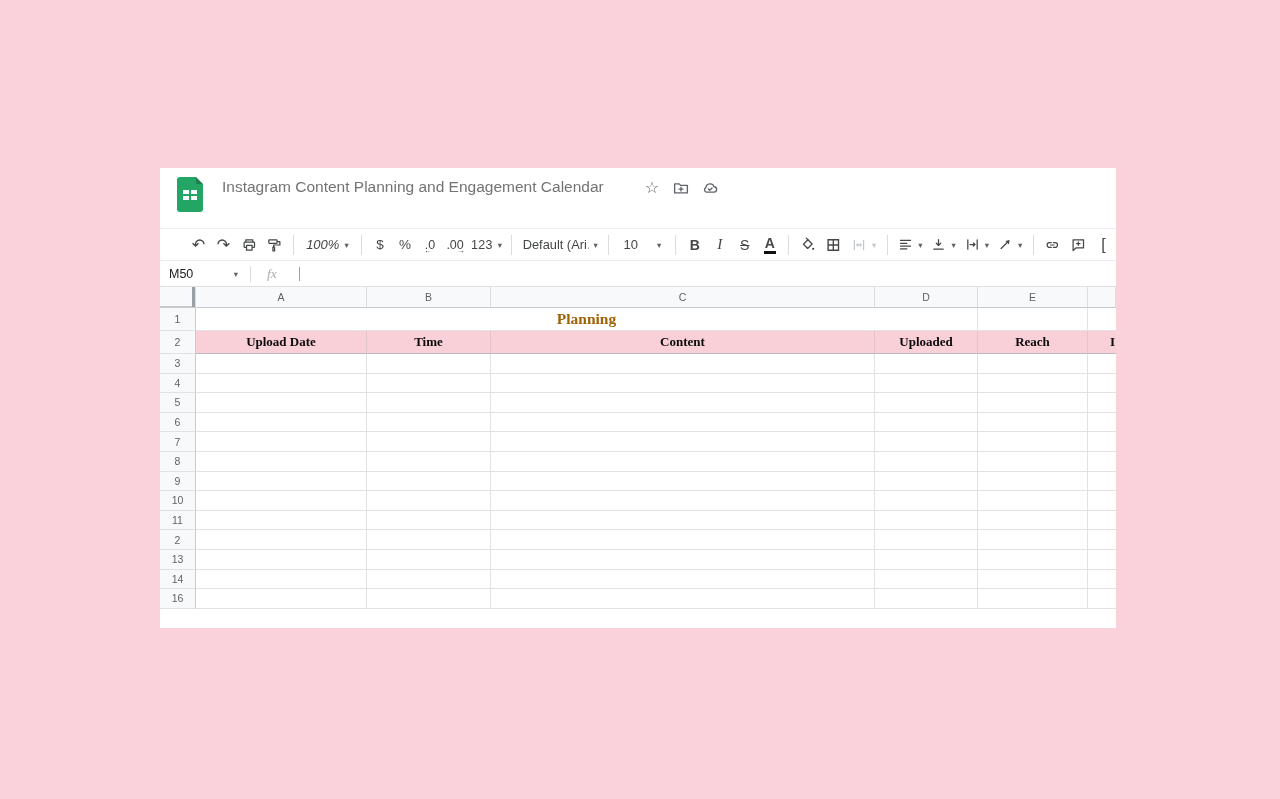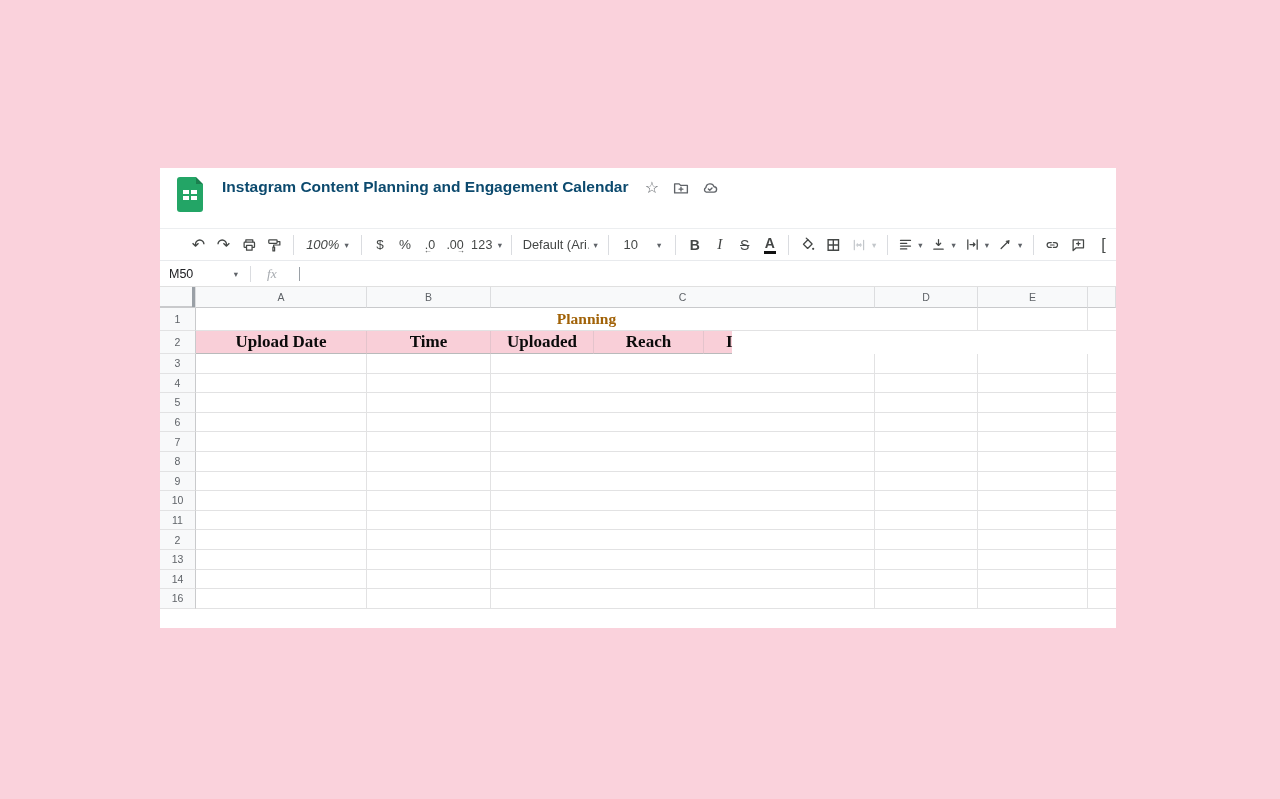--- a/index.html
+++ b/index.html
@@ -24,23 +24,22 @@
     position:absolute; right:0; top:0; width:0; height:0;
     border-bottom:7px solid #1b7f4e; border-right:7px solid #ffffff;
   }
   .logo .grid2 {
     position:absolute; left:6px; top:13px; width:14px; height:10px;
     display:grid; grid-template-columns:1fr 1fr; grid-template-rows:1fr 1fr;
     gap:1.5px;
   }
   .logo .grid2 span { background:#ffffff; }
   .doc-title {
-    position:absolute; left:62px; top:10px; font-size:15.5px; color:#0c4a6e;
+    position:absolute; left:62px; top:10px; font-size:15.5px; color:#737373;
     white-space:nowrap;
-    font-weight:bold;
   }
   .quick-icons {
     position:absolute; left:483px; top:11px; display:flex; gap:11px; align-items:center;
     color:#5f6368;
   }
   .qicon { width:18px; height:18px; display:flex; align-items:center; justify-content:center; }
   .star-glyph { font-size:16px; line-height:18px; color:#5f6368; }
   .menubar {
     position:absolute; left:62px; top:34px; display:flex; align-items:center;
     font-size:13.2px; color:#202124;
@@ -133,21 +132,21 @@
   .row-2 { height:23px; }
   .row-e { height:19.6px; }
 
   .merged-title {
     display:flex; align-items:center; justify-content:center;
     font-family:"Liberation Serif", serif; font-weight:bold; font-size:15.5px; color:#a16207;
   }
   .pink {
     background:#f9cfd8; border-right:1px solid #e4c4cc; border-bottom:1px solid #b9babb;
     display:flex; align-items:center; justify-content:center;
-    font-family:"Liberation Serif", serif; font-weight:bold; font-size:17px; color:#0b0b0b;
+    font-family:"Liberation Serif", serif; font-weight:bold; font-size:13px; color:#0b0b0b;
   }
   .pink.partial { justify-content:flex-start; padding-left:22px; border-right:none; }
 </style>
 </head>
 <body>
 
 <div class="app">
 
   <div class="titlebar">
     <div class="logo">
@@ -332,20 +331,21 @@
       <div class="rn cw0">1</div>
       <div class="cell merged-title" style="width:782px; flex:none;">Planning</div>
       <div class="cell cwE"></div>
       <div class="cell cwF" style="border-right:none;"></div>
     </div>
 
     <div class="row row-2">
       <div class="rn cw0">2</div>
       <div class="pink cwA">Upload Date</div>
       <div class="pink cwB">Time</div>
+      <div class="pink cwC">Content</div>
       <div class="pink cwD">Uploaded</div>
       <div class="pink cwE">Reach</div>
       <div class="pink cwF partial">I</div>
     </div>
 
     <div id="rows">
       <div class="row row-e">
         <div class="rn cw0">3</div>
         <div class="cell cwA"></div>
         <div class="cell cwB"></div>

